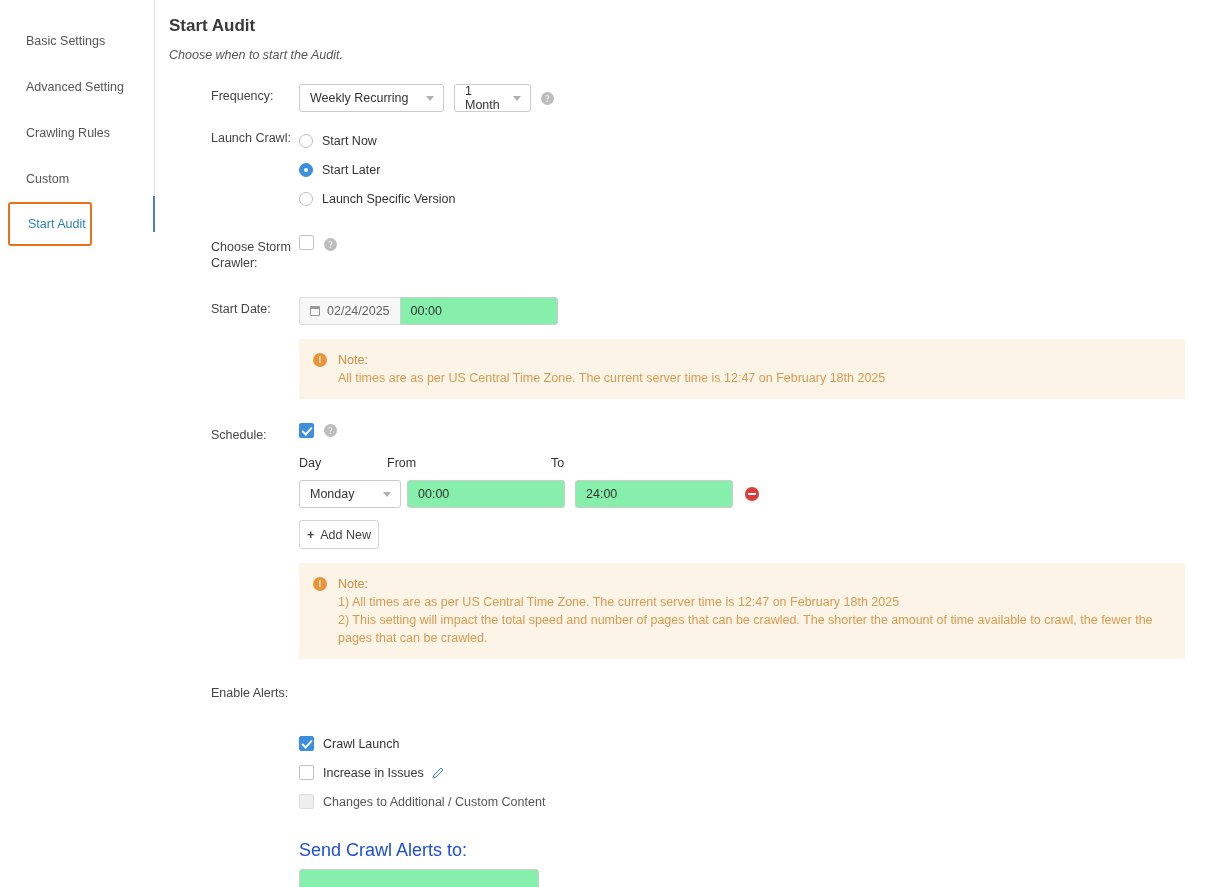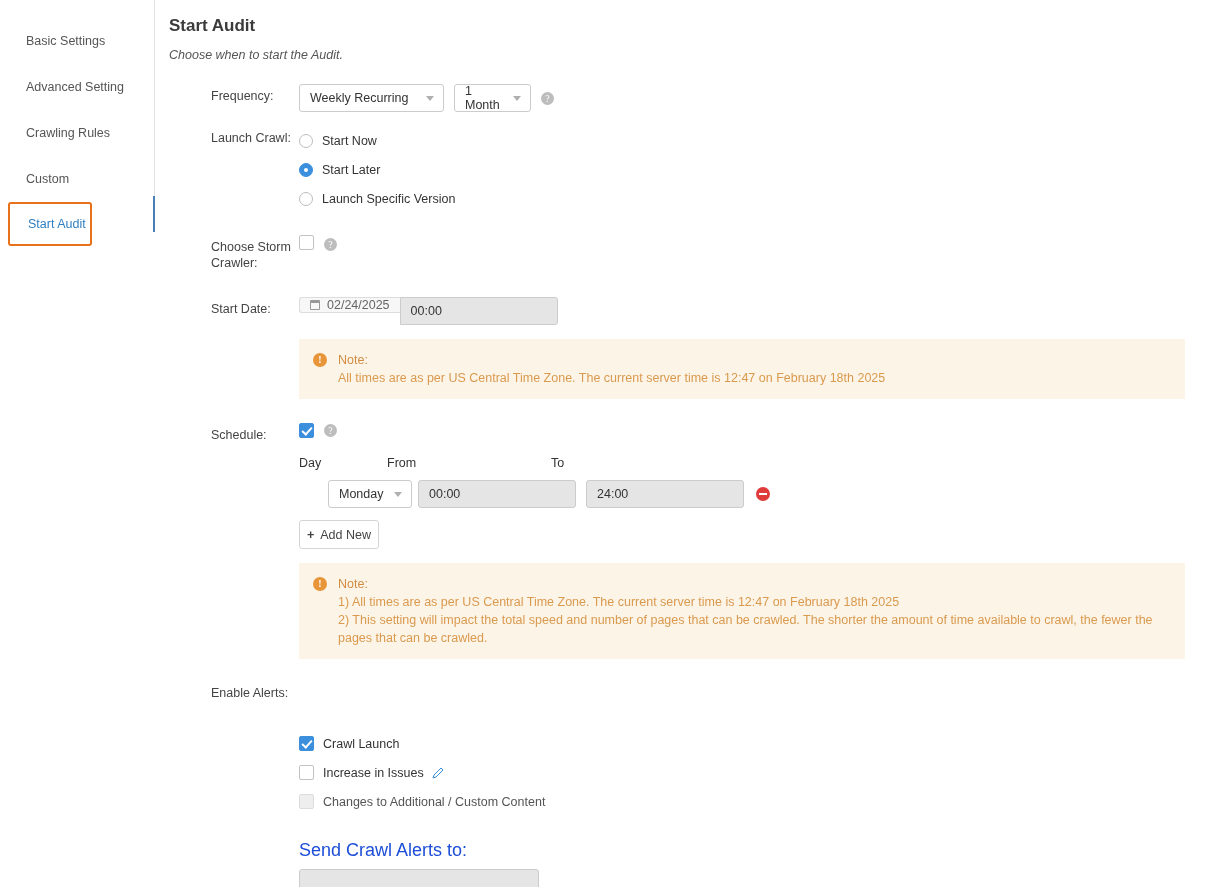--- a/index.html
+++ b/index.html
@@ -127,21 +127,21 @@
     position: absolute;
     right: 9px;
     top: 11px;
     width: 0; height: 0;
     border-left: 4px solid transparent;
     border-right: 4px solid transparent;
     border-top: 5px solid #b0b0b0;
   }
   .select-frequency { width: 145px; }
   .select-period { width: 77px; }
-  .select-day { width: 84px; margin-left: 29px; }
+  .select-day { width: 102px; }
 
   .help-icon {
     width: 13px;
     height: 13px;
     border-radius: 50%;
     background: #bdbdbd;
     color: #fff;
     font-size: 10px;
     line-height: 13px;
     text-align: center;
@@ -207,28 +207,28 @@
     border-width: 0 2px 2px 0;
     transform: rotate(42deg);
   }
   .cb.disabled { background: #eeeeee; border-color: #dcdcdc; }
 
   
   .text-input {
     height: 28px;
     border: 1px solid #ccc;
     border-radius: 3px;
-    background: #e5e5e5;
+    background: #86efac;
     font-size: 12.5px;
     color: #333;
     padding: 0 10px;
     font-family: "Liberation Sans", sans-serif;
   }
   .date-box {
-    height: 16px;
+    height: 28px;
     border: 1px solid #ddd;
     border-right: none;
     border-radius: 3px 0 0 3px;
     background: #f7f7f7;
     display: flex;
     align-items: center;
     padding: 0 10px;
     font-size: 12.5px;
     color: #666;
     cursor: pointer;

